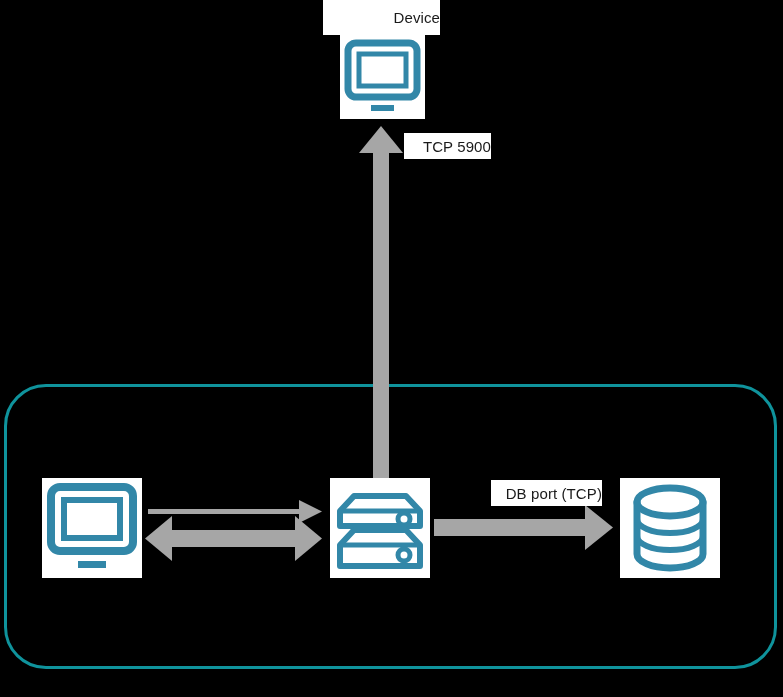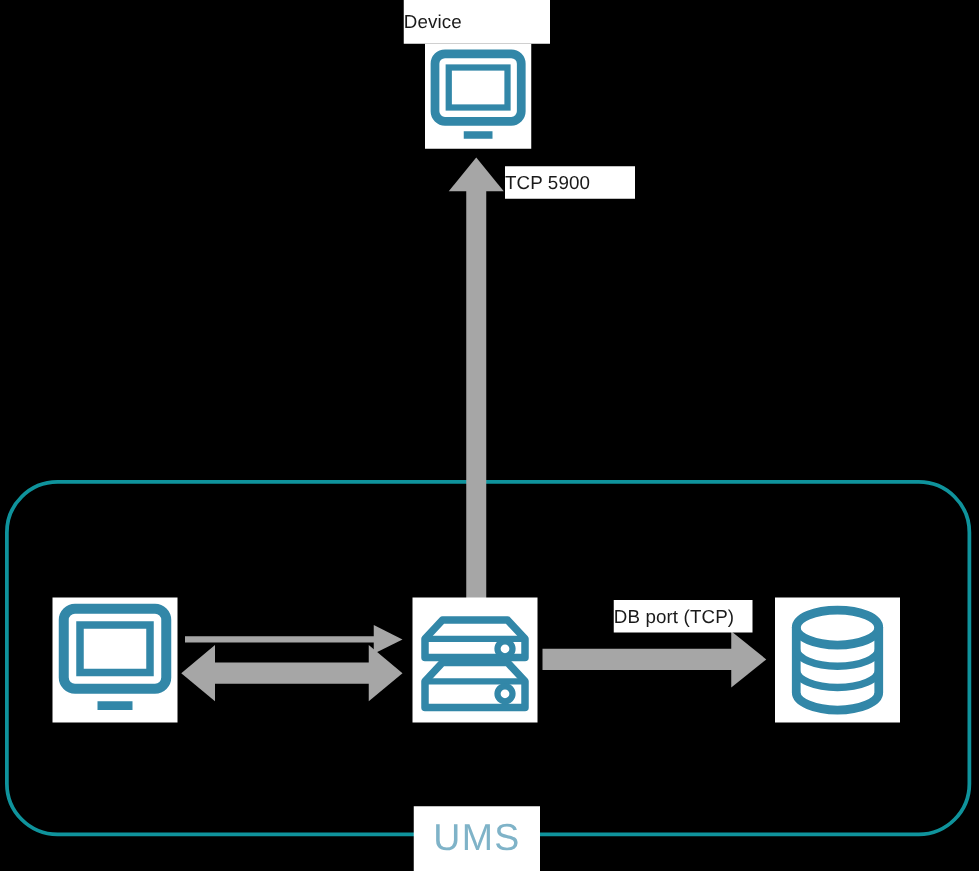--- a/index.html
+++ b/index.html
@@ -21,21 +21,21 @@
 
   
   .label-chip {
     position: absolute;
     background: #ffffff;
     color: #1a1a1a;
     font-size: 15px;
     line-height: 1;
     display: flex;
     align-items: center;
-    justify-content: flex-start;
+    justify-content: flex-end;
     white-space: nowrap;
     letter-spacing: 0.1px;
   }
 
   
   .icon-plate {
     position: absolute;
     background: #ffffff;
   }
 
@@ -117,21 +117,21 @@
   <svg class="svg-icon" style="left:340px; top:35px;" width="85" height="84" viewBox="0 0 85 84" xmlns="http://www.w3.org/2000/svg">
     <rect x="8" y="8" width="69" height="54" rx="8" ry="8" fill="none" stroke="#3287a8" stroke-width="7"></rect>
     <rect x="19" y="19" width="47" height="32" fill="none" stroke="#3287a8" stroke-width="5"></rect>
     <rect x="31" y="70" width="23" height="6" fill="#3287a8"></rect>
   </svg>
 
   <div class="label-chip" style="left:323px; top:0px; width:117px; height:35px;">
     <span>Device</span>
   </div>
 
-  <div class="label-chip" style="left:404px; top:133px; width:104px; height:26px;">
+  <div class="label-chip" style="left:404px; top:133px; width:87px; height:26px;">
     <span>TCP 5900</span>
   </div>
 
   <div class="icon-plate" style="left:42px; top:478px; width:100px; height:100px;"></div>
   <svg class="svg-icon" style="left:42px; top:478px;" width="100" height="100" viewBox="0 0 100 100" xmlns="http://www.w3.org/2000/svg">
     <rect x="9" y="9" width="82" height="64" rx="9" ry="9" fill="none" stroke="#3287a8" stroke-width="8"></rect>
     <rect x="22" y="22" width="56" height="38" fill="none" stroke="#3287a8" stroke-width="6"></rect>
     <rect x="36" y="83" width="28" height="7" fill="#3287a8"></rect>
   </svg>
 
@@ -156,17 +156,14 @@
   <svg class="svg-icon" style="left:620px; top:478px;" width="100" height="100" viewBox="0 0 100 100" xmlns="http://www.w3.org/2000/svg">
 
     <path d="M17 24 L17 76 A33 14 0 0 0 83 76 L83 24" fill="none" stroke="#3287a8" stroke-width="7" stroke-linecap="round"></path>
 
     <ellipse cx="50" cy="24" rx="33" ry="14" fill="none" stroke="#3287a8" stroke-width="7"></ellipse>
 
     <path d="M17 41 A33 14 0 0 0 83 41" fill="none" stroke="#3287a8" stroke-width="6"></path>
     <path d="M17 58 A33 14 0 0 0 83 58" fill="none" stroke="#3287a8" stroke-width="6"></path>
   </svg>
 
-  <div id="ums-caption">
-    <span class="ums-text">UMS</span>
-  </div>
 
 </div>
 
 </body></html>

